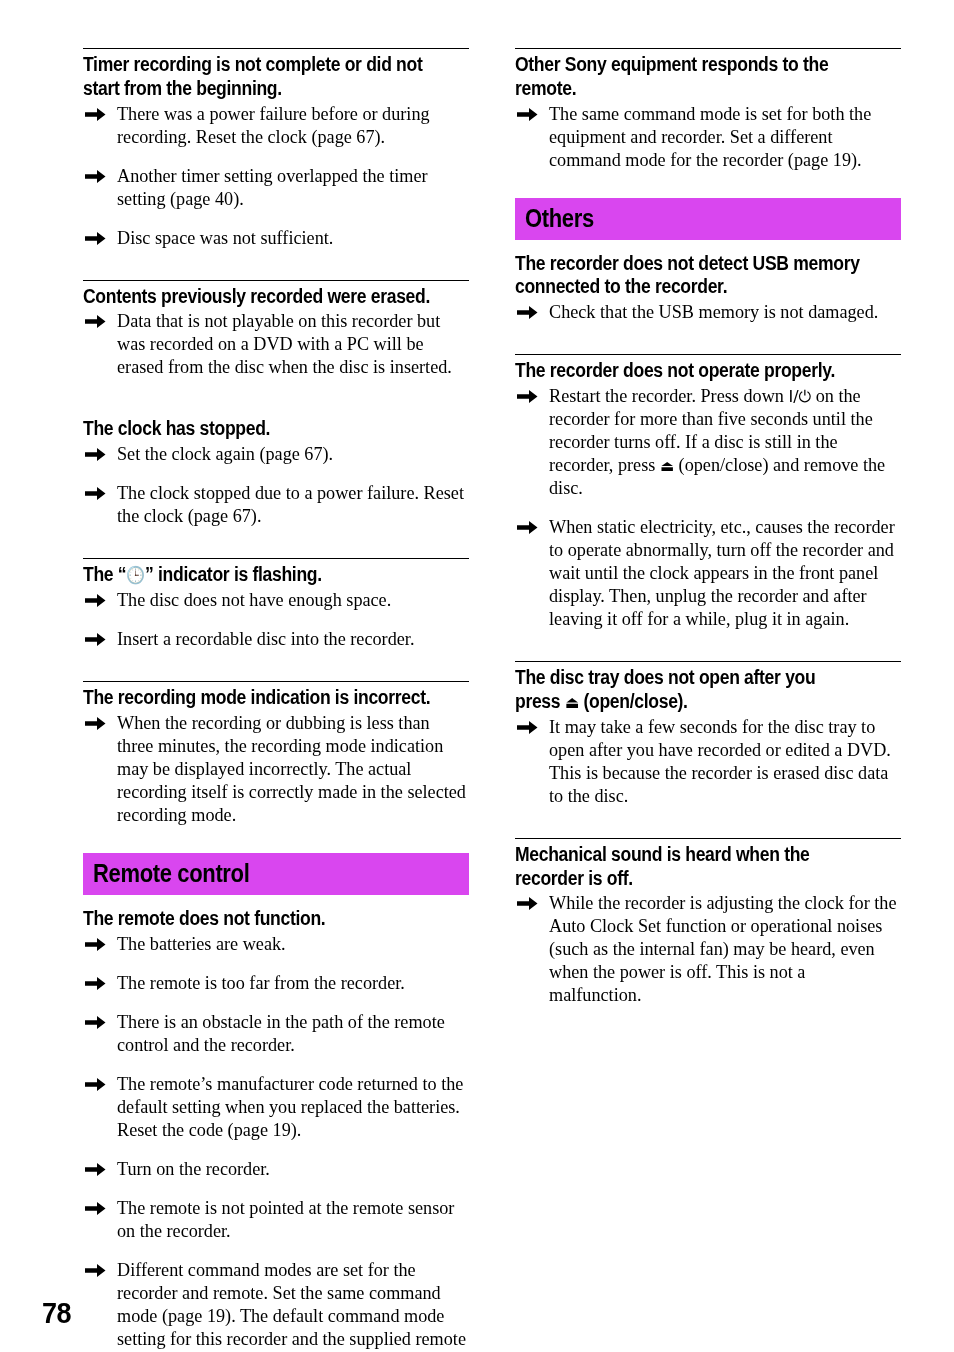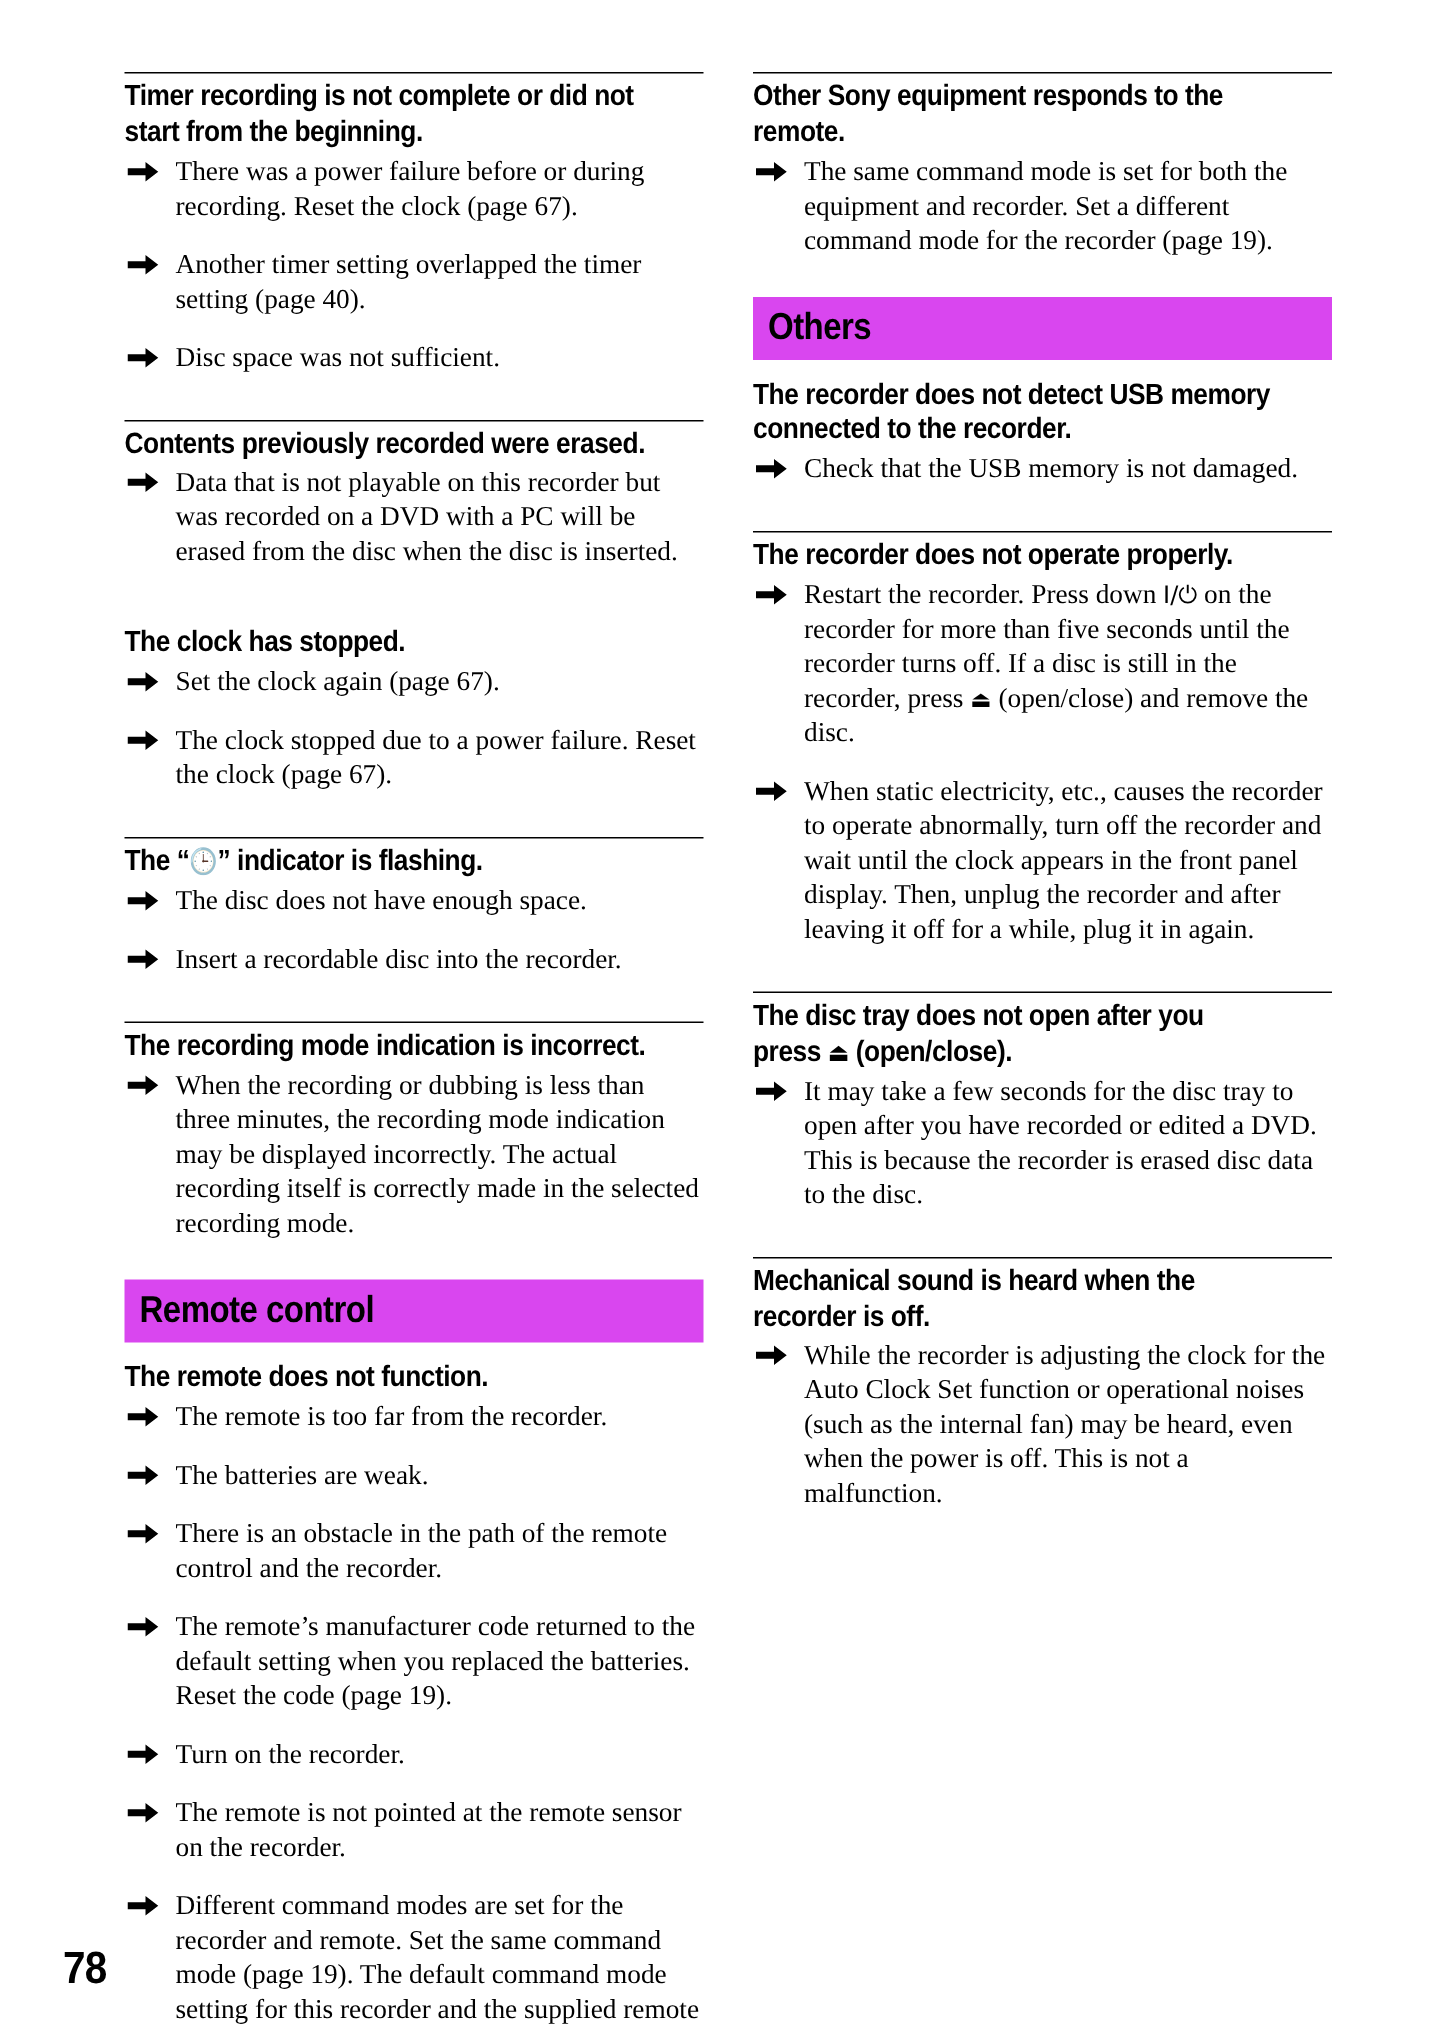--- a/index.html
+++ b/index.html
@@ -22,21 +22,21 @@
     width: 954px;
     height: 1352px;
   }
 
   .col {
     position: absolute;
     top: 48px;
     width: 386px;
   }
   .col-left  { left: 83px; }
-  .col-right { left: 502px; }
+  .col-right { left: 515px; }
 
   
   .rule {
     height: 0;
     border-top: 1.6px solid #000;
     margin: 0;
   }
 
   
   .band {
@@ -271,29 +271,29 @@
 
     <div>
       <div class="q">The remote does not function.</div>
       <ul class="items">
         <li class="item">
           <span class="arrow-icon">
               <svg width="21" height="15" viewBox="0 0 21 15">
                 <path d="M0 5.2 H12 V1.0 L20.5 7.5 L12 14 V9.8 H0 Z" fill="#000"></path>
               </svg>
             </span>
+          <span>The batteries are weak.</span>
+        </li>
+        <li class="item">
+          <span class="arrow-icon">
+              <svg width="21" height="15" viewBox="0 0 21 15">
+                <path d="M0 5.2 H12 V1.0 L20.5 7.5 L12 14 V9.8 H0 Z" fill="#000"></path>
+              </svg>
+            </span>
           <span>The remote is too far from the recorder.</span>
-        </li>
-        <li class="item">
-          <span class="arrow-icon">
-              <svg width="21" height="15" viewBox="0 0 21 15">
-                <path d="M0 5.2 H12 V1.0 L20.5 7.5 L12 14 V9.8 H0 Z" fill="#000"></path>
-              </svg>
-            </span>
-          <span>The batteries are weak.</span>
         </li>
         <li class="item">
           <span class="arrow-icon">
               <svg width="21" height="15" viewBox="0 0 21 15">
                 <path d="M0 5.2 H12 V1.0 L20.5 7.5 L12 14 V9.8 H0 Z" fill="#000"></path>
               </svg>
             </span>
           <span>There is an obstacle in the path of the remote control and the recorder.</span>
         </li>
         <li class="item">

